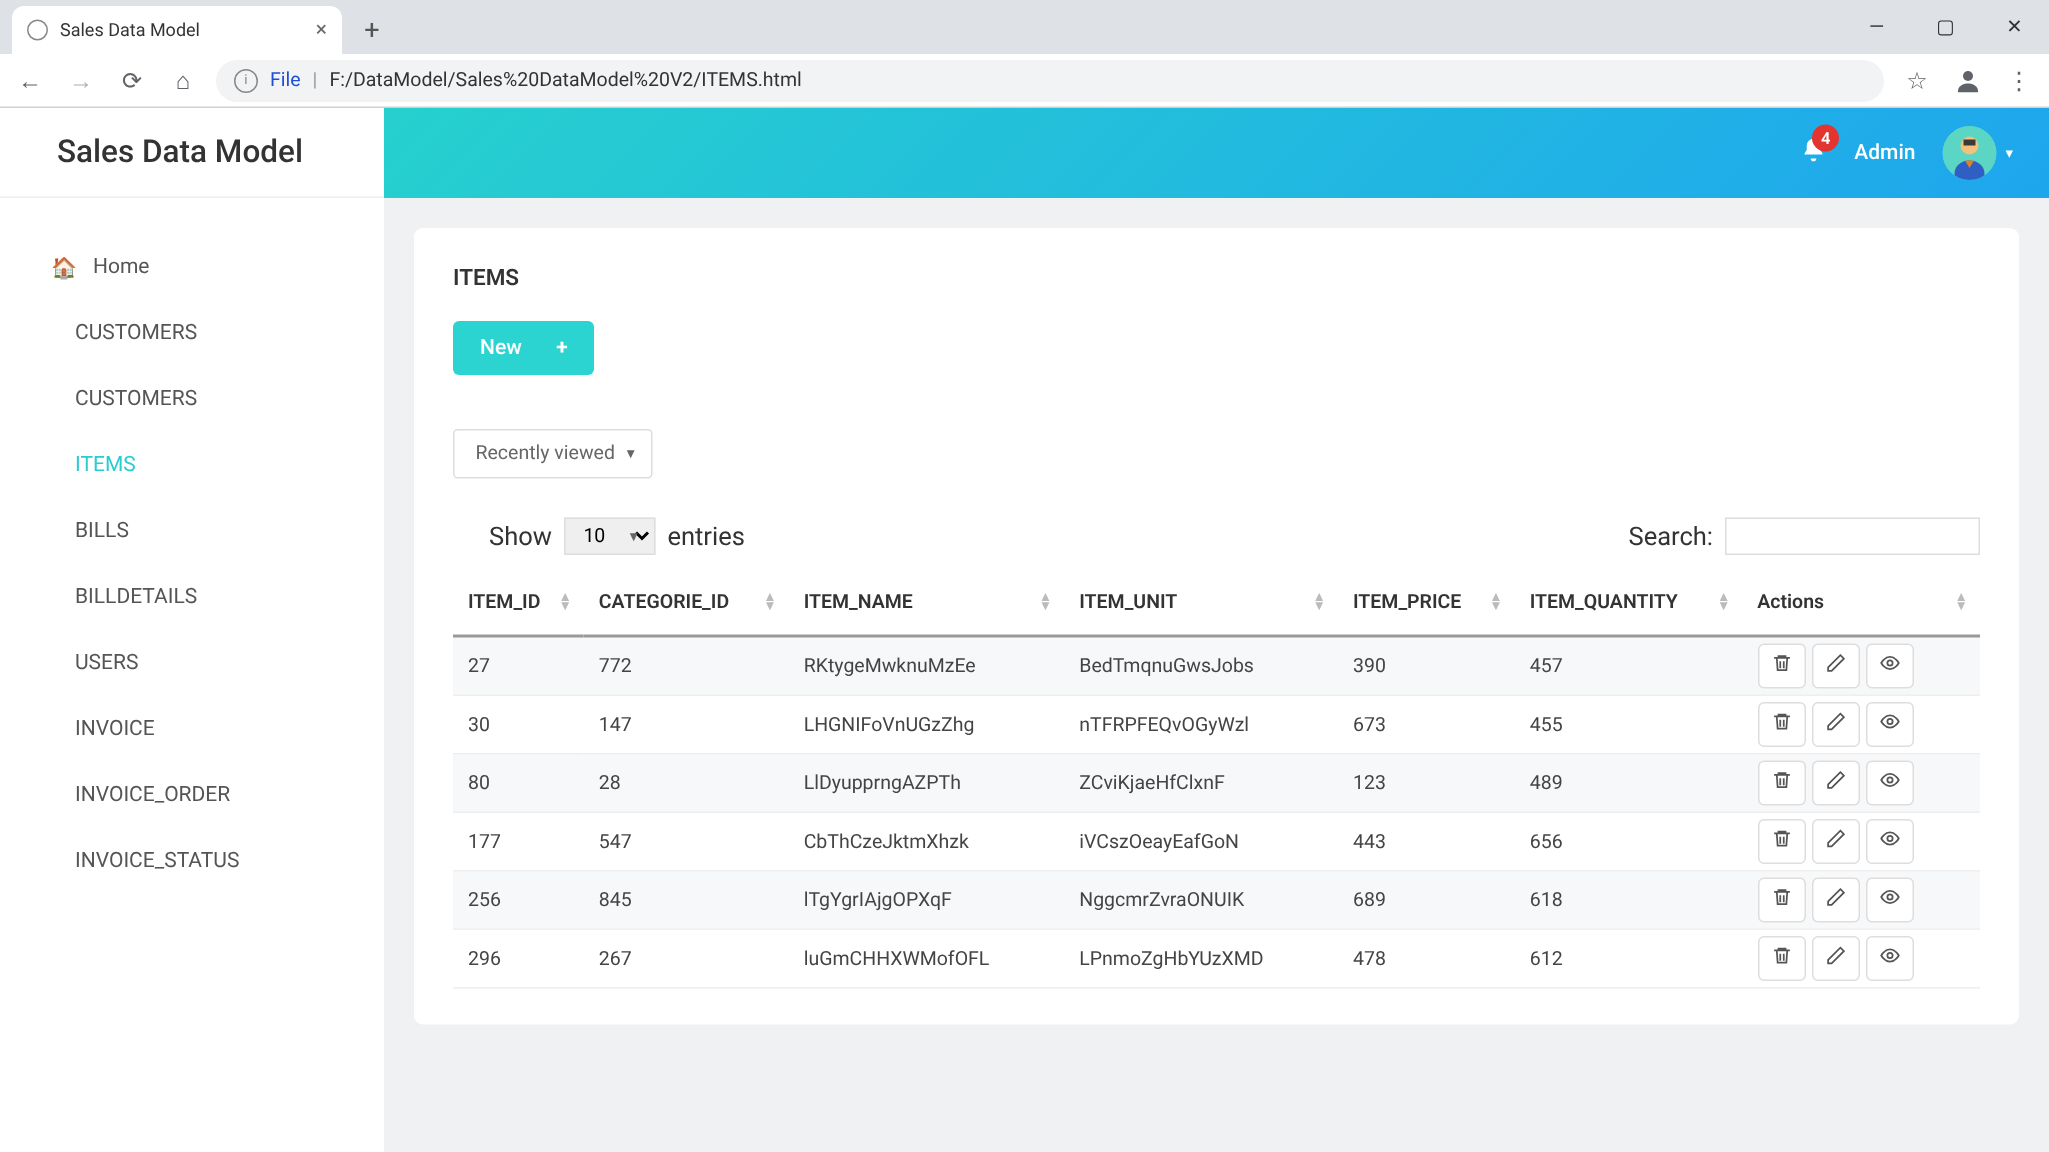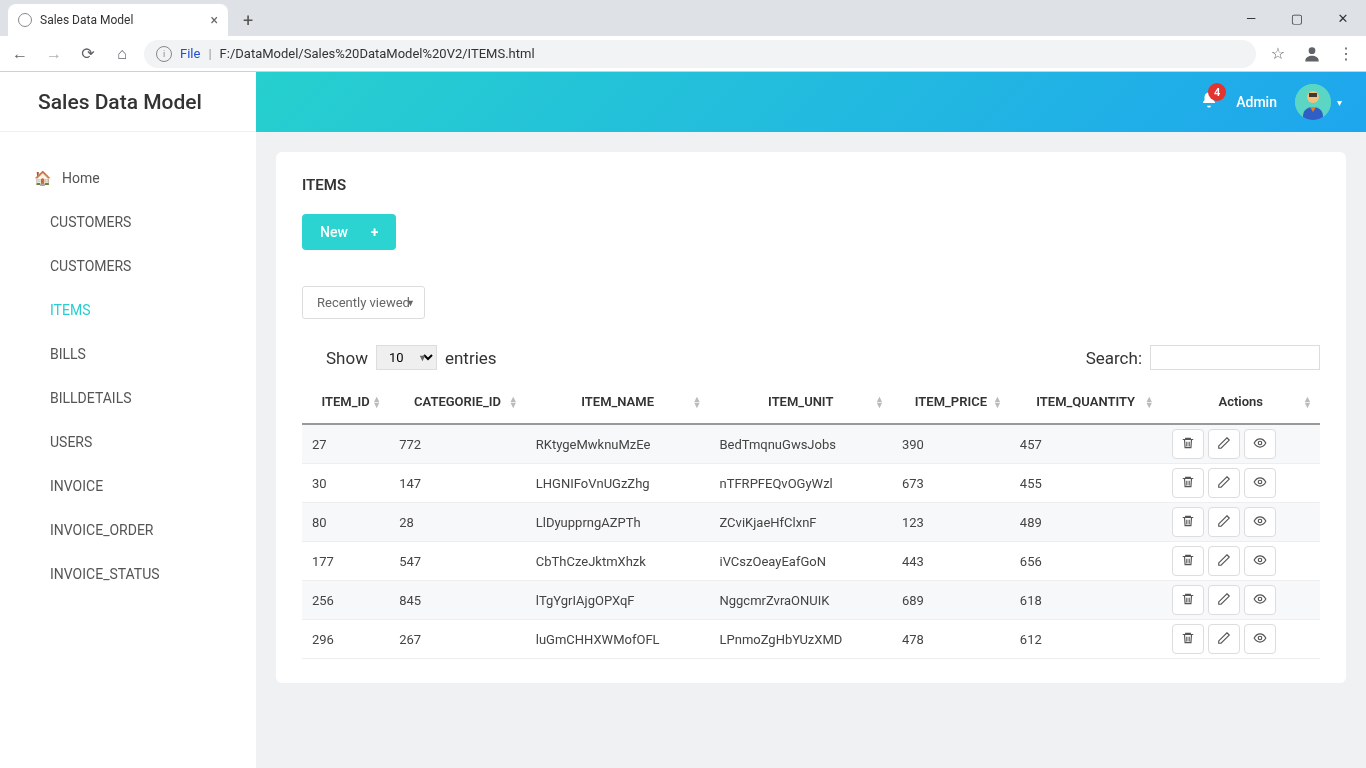--- a/index.html
+++ b/index.html
@@ -42,32 +42,32 @@
 .avatar { width: 36px; height: 36px; border-radius: 50%; background: #5bd6c4; display: flex; align-items: center; justify-content: center; overflow: hidden; }
 .caret { color: #fff; font-size: 10px; }
 
 .content-wrap { background: #f0f1f3; min-height: calc(100% - 60px); padding: 20px; }
 .card { background: #fff; border-radius: 6px; padding: 24px 26px; }
 .page-title { font-size: 15px; font-weight: 600; color: #333; margin-bottom: 20px; }
 .btn-new { background: #2bd4d1; color: #fff; border: none; padding: 10px 18px; border-radius: 4px; font-size: 14px; font-weight: 500; display: inline-flex; align-items: center; gap: 23px; cursor: pointer; }
 .btn-new .plus { font-weight: bold; font-size: 14px; }
 
 .table-ctrl { margin-top: 36px; }
-.filter-sel { border: 1px solid #ddd; padding: 8px 14px 8px 14px; font-size: 13px; color: #666; background: #fff; border-radius: 3px; appearance: none; position: relative; }
+.filter-sel { border: 1px solid #ddd; padding: 8px 24px 8px 14px; font-size: 13px; color: #666; background: #fff; border-radius: 3px; appearance: none; position: relative; }
 .sel-wrap { position: relative; display: inline-block; }
 .sel-wrap::after { content: "▼"; position: absolute; right: 10px; top: 50%; transform: translateY(-50%); font-size: 9px; color: #666; pointer-events: none; }
 
 .dt-top { display: flex; justify-content: space-between; align-items: center; margin-top: 26px; margin-bottom: 10px; }
 .dt-show { font-size: 17px; color: #333; display: flex; align-items: center; gap: 8px; margin-left: 24px; }
 .dt-show select { border: 1px solid #ddd; padding: 3px 16px 3px 8px; font-size: 13px; }
 .dt-search { font-size: 17px; color: #333; display: flex; align-items: center; gap: 8px; }
 .dt-search input { border: 1px solid #ddd; padding: 4px 8px; font-size: 13px; width: 170px; }
 
 table { width: 100%; border-collapse: collapse; margin-top: 8px; }
-thead th { text-align: center; padding: 14px 10px; font-size: 13px; font-weight: 600; color: #333; border-bottom: 2px solid #999; position: relative; }
+thead th { text-align: left; padding: 14px 10px; font-size: 13px; font-weight: 600; color: #333; border-bottom: 2px solid #999; position: relative; }
 thead th .sort-ic { position: absolute; right: 8px; top: 50%; transform: translateY(-50%); font-size: 9px; color: #bbb; line-height: 0.7; }
 tbody td { padding: 4px 10px; font-size: 13px; color: #444; border-bottom: 1px solid #eee; }
 tbody tr:nth-child(odd) { background: #f7f8f9; }
 .act-btns { display: flex; gap: 4px; }
 .act-btn { width: 32px; height: 30px; border: 1px solid #ddd; border-radius: 4px; background: #fff; display: flex; align-items: center; justify-content: center; cursor: pointer; color: #555; }
 .act-btn svg { width: 14px; height: 14px; }
 </style>
 </head>
 <body>
 

